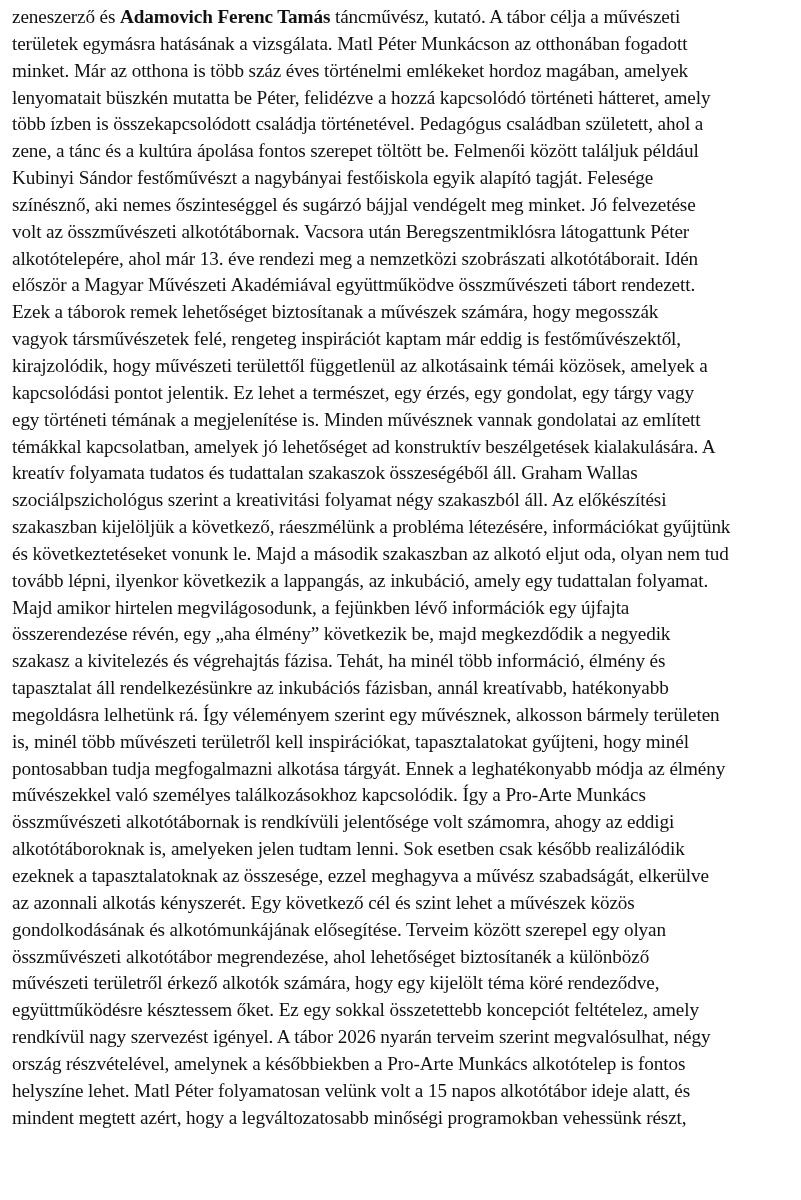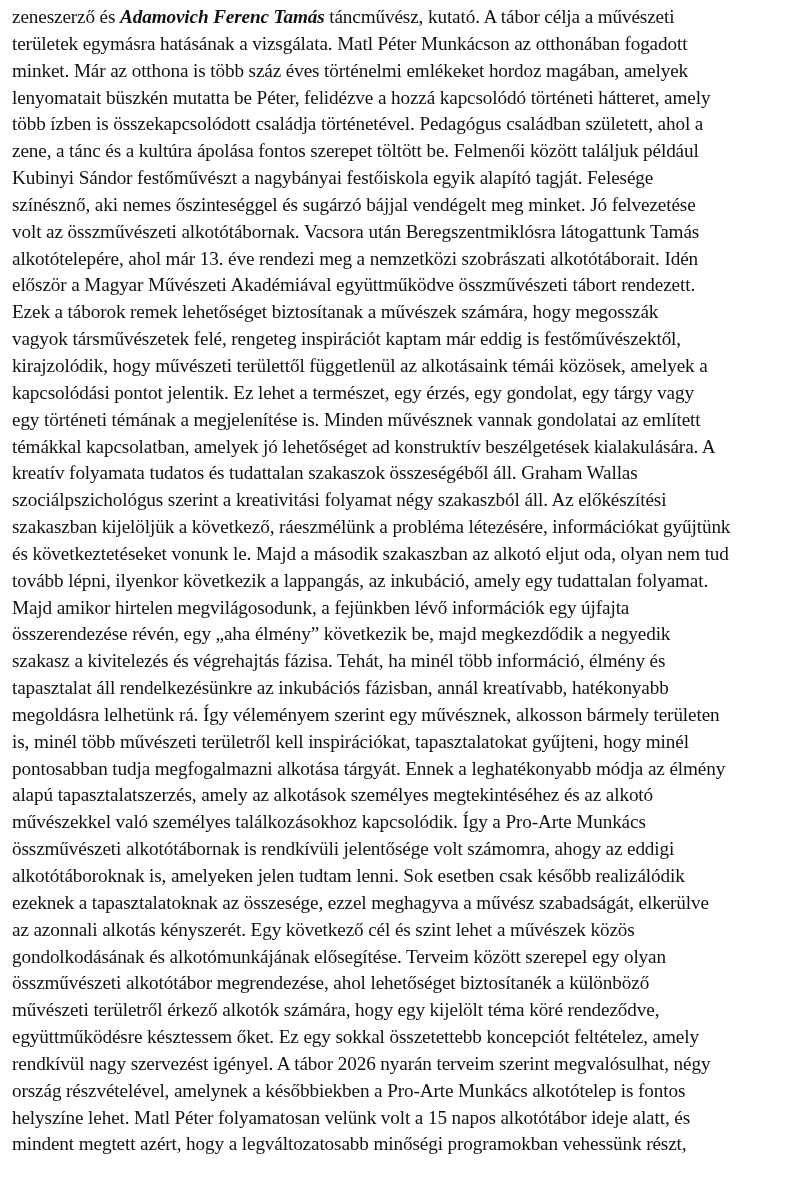--- a/index.html
+++ b/index.html
@@ -4,58 +4,57 @@
 <style>
   html, body { margin: 0; padding: 0; background: #ffffff; }
   body { width: 801px; height: 1200px; overflow: hidden; position: relative; }
   .page {
     position: absolute; left: 12px; top: 4px; width: 785px;
     font-family: "Liberation Serif", "DejaVu Serif", serif;
     font-size: 19.2px; line-height: 26.85px; color: #111111;
     white-space: nowrap; letter-spacing: -0.12px;
   }
   .line { display: block; height: 26.85px; }
-  .bi { font-weight: bold; font-style: italic; }
+  .bi { font-weight: bold; }
 </style>
 </head>
 <body>
 
 <div class="page">
   <div class="line">
     <span>zeneszerző és </span><span class="bi">Adamovich Ferenc Tamás</span><span> táncművész, kutató. A tábor célja a művészeti</span>
   </div>
   <div class="line">területek egymásra hatásának a vizsgálata. Matl Péter Munkácson az otthonában fogadott</div>
   <div class="line">minket. Már az otthona is több száz éves történelmi emlékeket hordoz magában, amelyek</div>
   <div class="line">lenyomatait büszkén mutatta be Péter, felidézve a hozzá kapcsolódó történeti hátteret, amely</div>
   <div class="line">több ízben is összekapcsolódott családja történetével. Pedagógus családban született, ahol a</div>
   <div class="line">zene, a tánc és a kultúra ápolása fontos szerepet töltött be. Felmenői között találjuk például</div>
   <div class="line">Kubinyi Sándor festőművészt a nagybányai festőiskola egyik alapító tagját. Felesége</div>
   <div class="line">színésznő, aki nemes őszinteséggel és sugárzó bájjal vendégelt meg minket. Jó felvezetése</div>
-  <div class="line">volt az összművészeti alkotótábornak. Vacsora után Beregszentmiklósra látogattunk Tamás</div>
+  <div class="line">volt az összművészeti alkotótábornak. Vacsora után Beregszentmiklósra látogattunk Péter</div>
   <div class="line">alkotótelepére, ahol már 13. éve rendezi meg a nemzetközi szobrászati alkotótáborait. Idén</div>
   <div class="line">először a Magyar Művészeti Akadémiával együttműködve összművészeti tábort rendezett.</div>
   <div class="line">Ezek a táborok remek lehetőséget biztosítanak a művészek számára, hogy megosszák</div>
   <div class="line">vagyok társművészetek felé, rengeteg inspirációt kaptam már eddig is festőművészektől,</div>
   <div class="line">kirajzolódik, hogy művészeti területtől függetlenül az alkotásaink témái közösek, amelyek a</div>
   <div class="line">kapcsolódási pontot jelentik. Ez lehet a természet, egy érzés, egy gondolat, egy tárgy vagy</div>
   <div class="line">egy történeti témának a megjelenítése is. Minden művésznek vannak gondolatai az említett</div>
   <div class="line">témákkal kapcsolatban, amelyek jó lehetőséget ad konstruktív beszélgetések kialakulására. A</div>
   <div class="line">kreatív folyamata tudatos és tudattalan szakaszok összeségéből áll. Graham Wallas</div>
   <div class="line">szociálpszichológus szerint a kreativitási folyamat négy szakaszból áll. Az előkészítési</div>
   <div class="line">szakaszban kijelöljük a következő, ráeszmélünk a probléma létezésére, információkat gyűjtünk</div>
   <div class="line">és következtetéseket vonunk le. Majd a második szakaszban az alkotó eljut oda, olyan nem tud</div>
   <div class="line">tovább lépni, ilyenkor következik a lappangás, az inkubáció, amely egy tudattalan folyamat.</div>
   <div class="line">Majd amikor hirtelen megvilágosodunk, a fejünkben lévő információk egy újfajta</div>
   <div class="line">összerendezése révén, egy „aha élmény” következik be, majd megkezdődik a negyedik</div>
   <div class="line">szakasz a kivitelezés és végrehajtás fázisa. Tehát, ha minél több információ, élmény és</div>
   <div class="line">tapasztalat áll rendelkezésünkre az inkubációs fázisban, annál kreatívabb, hatékonyabb</div>
   <div class="line">megoldásra lelhetünk rá. Így véleményem szerint egy művésznek, alkosson bármely területen</div>
   <div class="line">is, minél több művészeti területről kell inspirációkat, tapasztalatokat gyűjteni, hogy minél</div>
   <div class="line">pontosabban tudja megfogalmazni alkotása tárgyát. Ennek a leghatékonyabb módja az élmény</div>
-  <div class="line">alapú tapasztalatszerzés, amely az alkotások személyes megtekintéséhez és az alkotó</div>
   <div class="line">művészekkel való személyes találkozásokhoz kapcsolódik. Így a Pro-Arte Munkács</div>
   <div class="line">összművészeti alkotótábornak is rendkívüli jelentősége volt számomra, ahogy az eddigi</div>
   <div class="line">alkotótáboroknak is, amelyeken jelen tudtam lenni. Sok esetben csak később realizálódik</div>
   <div class="line">ezeknek a tapasztalatoknak az összesége, ezzel meghagyva a művész szabadságát, elkerülve</div>
   <div class="line">az azonnali alkotás kényszerét. Egy következő cél és szint lehet a művészek közös</div>
   <div class="line">gondolkodásának és alkotómunkájának elősegítése. Terveim között szerepel egy olyan</div>
   <div class="line">összművészeti alkotótábor megrendezése, ahol lehetőséget biztosítanék a különböző</div>
   <div class="line">művészeti területről érkező alkotók számára, hogy egy kijelölt téma köré rendeződve,</div>
   <div class="line">együttműködésre késztessem őket. Ez egy sokkal összetettebb koncepciót feltételez, amely</div>
   <div class="line">rendkívül nagy szervezést igényel. A tábor 2026 nyarán terveim szerint megvalósulhat, négy</div>

